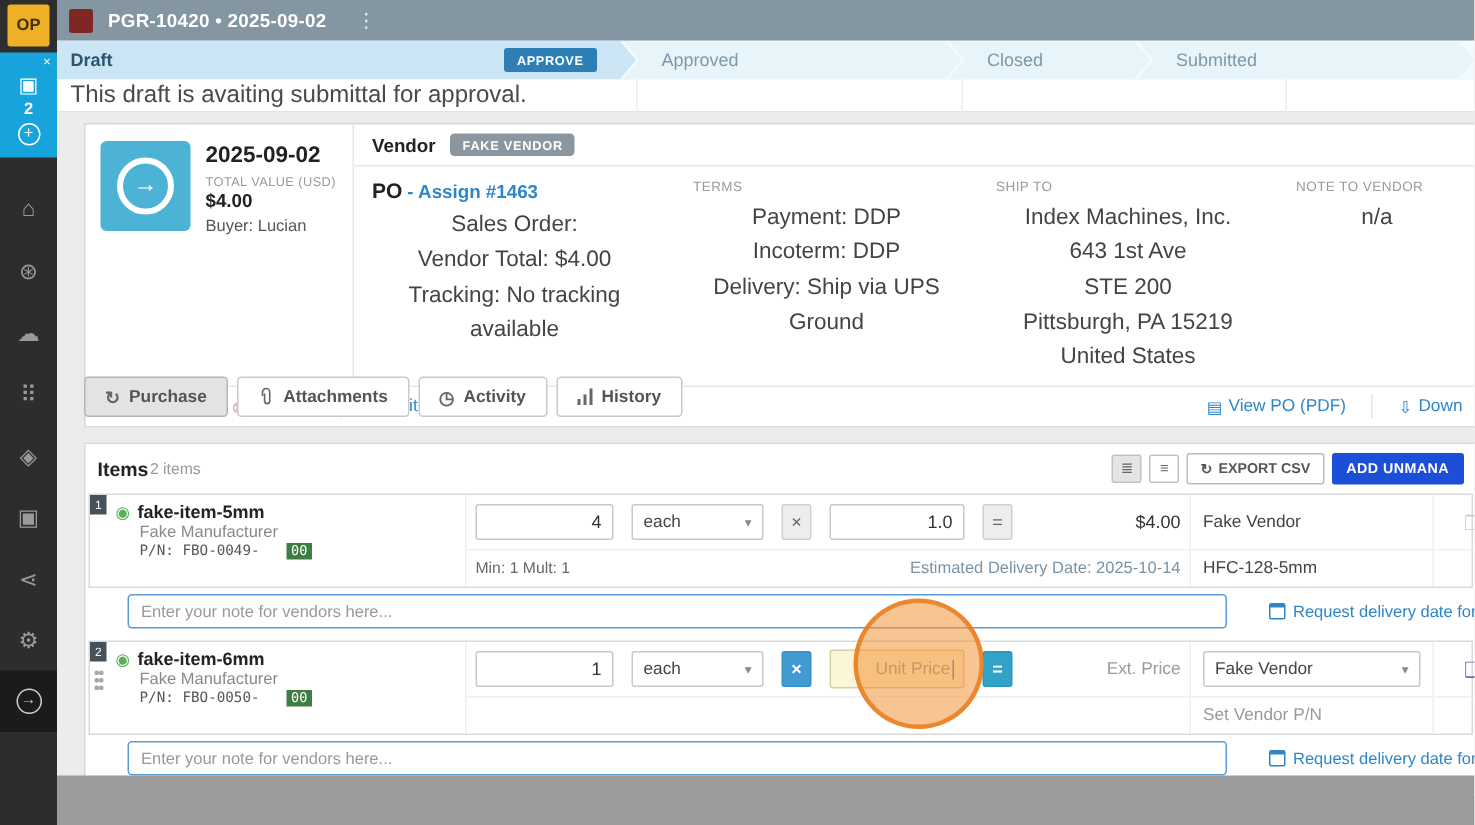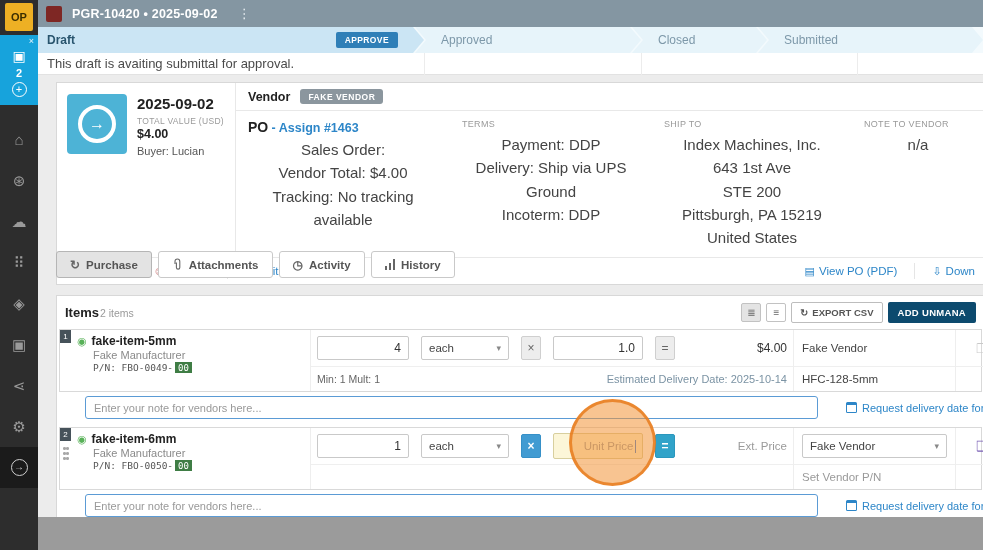--- a/index.html
+++ b/index.html
@@ -29,21 +29,21 @@
   .wfbar { position: absolute; left: 38px; top: 27px; width: 945px; height: 26px; background: #f3fafd; display: flex; z-index: 9; }
   .wf-seg { height: 26px; display: flex; align-items: center; }
   .wf-draft { width: 386px; background: #cbe5f4; padding-left: 9px; clip-path: polygon(0 0, calc(100% - 11px) 0, 100% 50%, calc(100% - 11px) 100%, 0 100%); }
   .wf-draft .lbl { color: #29556e; font-weight: bold; font-size: 12px; }
   .approve-btn { margin-left: auto; margin-right: 26px; background: #2f7fb7; color: #fff; font-size: 8.5px; font-weight: bold; letter-spacing: .4px; padding: 3px 9px; border-radius: 2px; border: none; cursor: pointer; }
   .wf-stage { background: #e7f4fa; color: #7d98a9; font-size: 12px; padding-left: 26px; margin-left: -9px; clip-path: polygon(0 0, calc(100% - 11px) 0, 100% 50%, calc(100% - 11px) 100%, 0 100%, 11px 50%); }
   .wf-stage.s1 { width: 226px; text-align: center; }
   .wf-stage.s2 { width: 225px; }
   .wf-stage.s3 { flex: 1; }
   .wf-note-strip { position: absolute; left: 38px; top: 53px; width: 945px; height: 22px; background: #fff; border-bottom: 1px solid #e2e2e2; display: flex; align-items: center; z-index: 8; }
-  .wf-note-strip .draft-note { font-size: 13px; color: #4a4a4a; padding-left: 9px; }
+  .wf-note-strip .draft-note { font-size: 16px; color: #4a4a4a; padding-left: 9px; }
   .col-sep { position: absolute; top: 0; height: 22px; border-left: 1px solid #ececec; }
 
   
   .card { position: absolute; left: 56px; top: 82px; width: 929px; background: #fff; border: 1px solid #d8d8d8; z-index: 5; }
   .card-body { display: flex; }
   .summary { width: 178px; padding: 11px 10px; flex-shrink: 0; display: flex; gap: 10px; }
   .sum-icon { width: 60px; height: 60px; background: #4db3d6; border-radius: 4px; flex-shrink: 0; display: flex; align-items: center; justify-content: center; }
   .sum-icon .ring { width: 38px; height: 38px; border: 4px solid #fff; border-radius: 50%; display: flex; align-items: center; justify-content: center; color: #fff; font-size: 16px; font-weight: bold; }
   .sum-text { padding-top: 1px; }
   .sum-date { font-size: 15px; font-weight: bold; color: #222; }
@@ -83,34 +83,34 @@
 
   
   .items-card { position: absolute; left: 56px; top: 295px; width: 929px; background: #fff; border: 1px solid #d8d8d8; padding-bottom: 6px; z-index: 5; }
   .items-head { height: 33px; display: flex; align-items: center; padding: 12px 8px; }
   .items-title { font-size: 13px; font-weight: bold; color: #222; }
   .items-count { font-size: 10.5px; color: #9a9a9a; margin-left: 1px; }
   .head-right { margin-left: auto; display: flex; align-items: center; gap: 5px; }
   .toggle-btn { width: 20px; height: 19px; border: 1px solid #c2c2c2; background: #fff; font-size: 10px; color: #666; line-height: 17px; text-align: center; cursor: pointer; border-radius: 2px; }
   .toggle-btn.on { background: #e4e4e4; }
   .export-btn { height: 21px; border: 1px solid #bdbdbd; background: #fff; border-radius: 2px; font-size: 9.5px; font-weight: bold; color: #555; padding: 0 8px; display: inline-flex; align-items: center; gap: 4px; cursor: pointer; }
-  .add-btn { height: 21px; border: none; background: #0c4a6e; border-radius: 2px; font-size: 9.5px; font-weight: bold; color: #fff; letter-spacing: .3px; padding: 0 10px; cursor: pointer; white-space: nowrap; }
+  .add-btn { height: 21px; border: none; background: #1d4ed8; border-radius: 2px; font-size: 9.5px; font-weight: bold; color: #fff; letter-spacing: .3px; padding: 0 10px; cursor: pointer; white-space: nowrap; }
 
   
   .item-block { position: relative; margin: 0 2px 4px; border: 1px solid #d9d9d9; display: grid; grid-template-columns: 251px 104px 100px 32px 102px 32px 112px 162px 1fr; grid-template-rows: 36px 25px; }
   .cell { display: flex; align-items: center; padding: 0 6px; }
   .c-info { grid-row: 1 / 3; padding: 4px 6px 4px 17px; display: block; border-right: 1px solid #eee; }
   .idx-badge { position: absolute; left: 0; top: 0; width: 11px; height: 13px; background: #46525a; color: #fff; font-size: 8px; line-height: 13px; text-align: center; }
   .drag-dots { position: absolute; left: 3px; top: 19px; display: grid; grid-template-columns: 3px 3px; grid-auto-rows: 5px; cursor: grab; }
   .drag-dots i { width: 2.5px; height: 2.5px; background: #a8a8a8; border-radius: 50%; }
   .iname-line { display: flex; align-items: center; gap: 5px; }
   .item-ico { color: #58b158; font-size: 11px; }
   .iname { font-size: 12px; font-weight: bold; color: #222; }
   .imfr { font-size: 11px; color: #8a8a8a; margin: 1px 0 1px 16px; }
-  .ipn-line { margin-left: 16px; display: flex; align-items: center; gap: 2px; }
+  .ipn-line { margin-left: 16px; display: flex; align-items: center; gap: 18px; }
   .ipn { font-family: "DejaVu Sans Mono", monospace; font-size: 9.5px; color: #555; }
   .pn-badge { font-family: "DejaVu Sans Mono", monospace; font-size: 9px; color: #fff; background: #3f7d45; padding: 0.5px 3px; }
   .qty-input, .price-input { width: 100%; height: 24px; border: 1px solid #c9c9c9; border-radius: 2px; font-size: 12px; color: #333; text-align: right; padding: 0 7px; font-family: "Liberation Sans", sans-serif; }
   .select-box { width: 100%; height: 24px; border: 1px solid #c9c9c9; border-radius: 2px; background: #fff; display: flex; align-items: center; padding: 0 7px; font-size: 11.5px; color: #444; cursor: pointer; }
   .select-box .chev { margin-left: auto; font-size: 9px; color: #888; }
   .op-box { width: 24px; height: 24px; background: #ededed; border: 1px solid #cfcfcf; border-radius: 2px; font-size: 12px; color: #666; display: flex; align-items: center; justify-content: center; margin: 0 auto; }
   .op-box.blue-x { background: #419bd2; border-color: #3690c8; color: #fff; font-weight: bold; }
   .op-box.blue-eq { background: #31a3c9; border-color: #2b97bd; color: #fff; font-weight: bold; }
   .price-ph { width: 100%; height: 26px; background: #fcf6d8; border: 1px solid #d8cf9e; border-radius: 2px; display: flex; align-items: center; justify-content: flex-end; padding: 0 6px; }
   .price-ph .ph-txt { font-size: 11.5px; color: #9a9a9a; }
@@ -212,22 +212,22 @@
             <span class="po-strong">PO</span>
             <a class="po-link" href="#">- Assign #1463</a>
           </div>
           <div class="vline">Sales Order:</div>
           <div class="vline">Vendor Total: $4.00</div>
           <div class="vline">Tracking: No tracking available</div>
         </div>
         <div class="vcol c-terms">
           <div class="vcol-h">TERMS</div>
           <div class="vline">Payment: DDP</div>
+          <div class="vline">Incoterm: DDP</div>
           <div class="vline">Delivery: Ship via UPS Ground</div>
-          <div class="vline">Incoterm: DDP</div>
         </div>
         <div class="vcol c-ship">
           <div class="vcol-h">SHIP TO</div>
           <div class="vline">Index Machines, Inc.</div>
           <div class="vline">643 1st Ave</div>
           <div class="vline">STE 200</div>
           <div class="vline">Pittsburgh, PA 15219</div>
           <div class="vline">United States</div>
         </div>
         <div class="vcol c-note">

